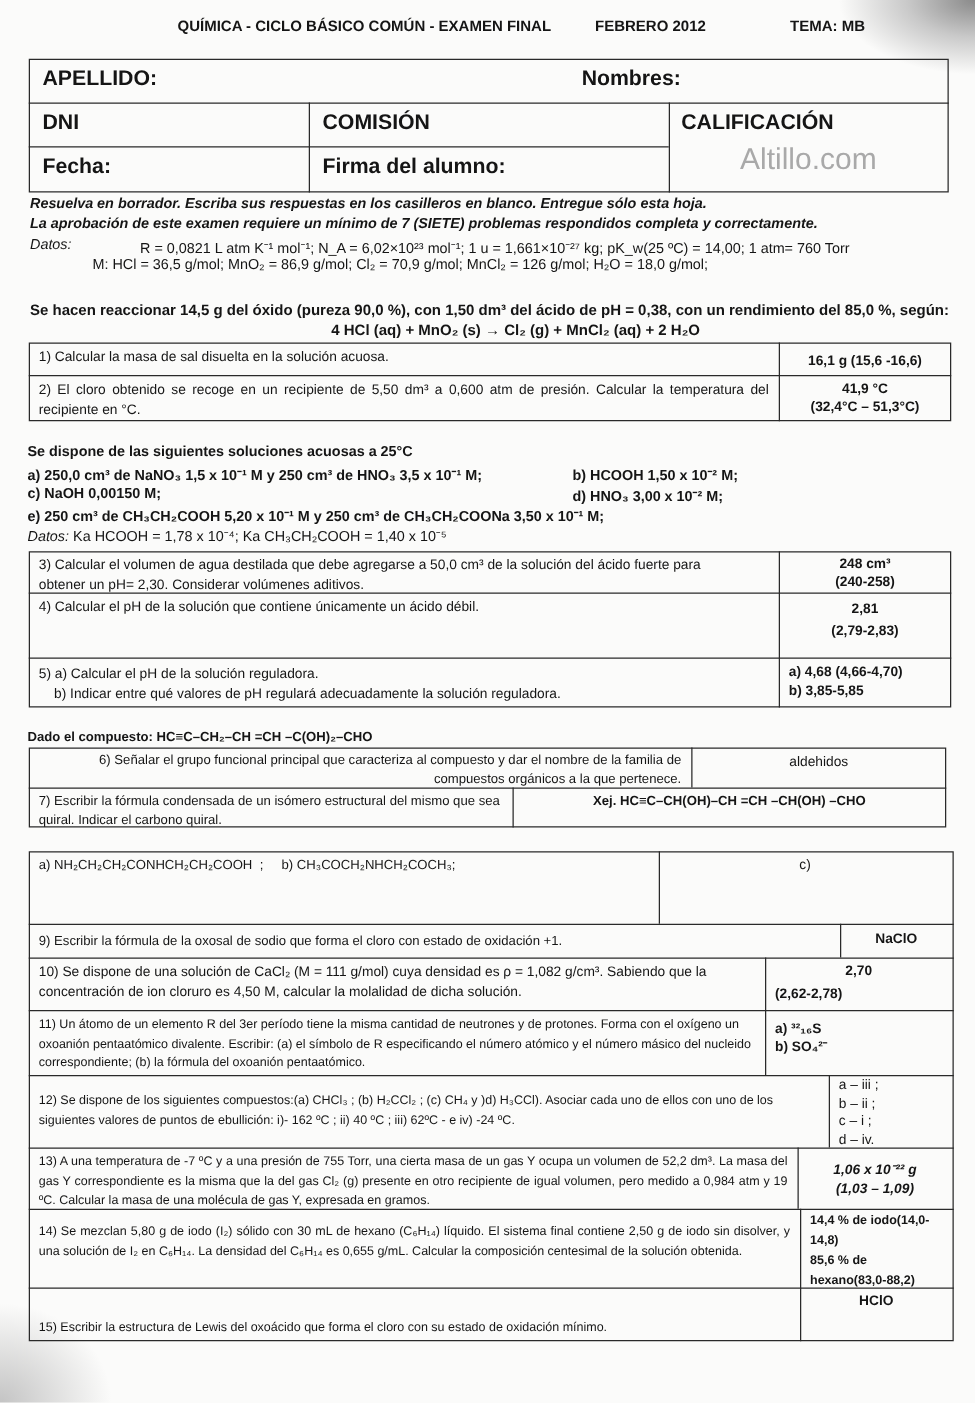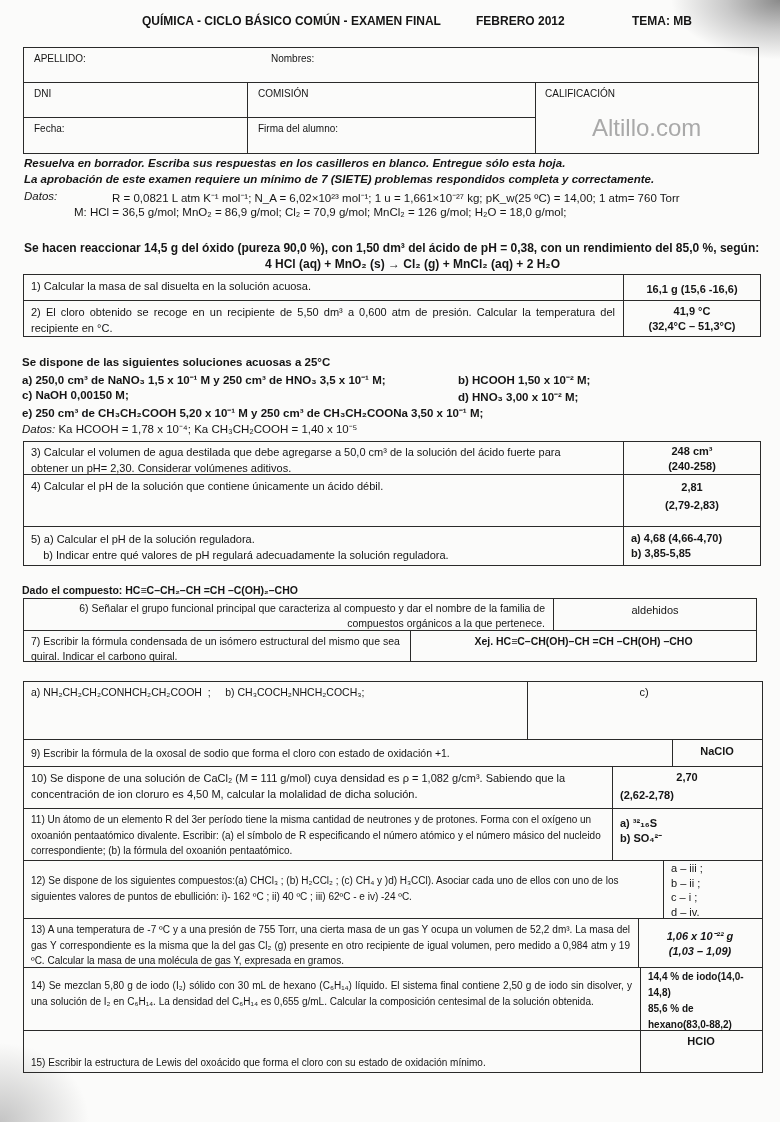--- a/index.html
+++ b/index.html
@@ -19,21 +19,21 @@
   }
   .corner-noise2 {
     position:absolute; left:0; bottom:0; width:90px; height:80px;
     background:radial-gradient(ellipse at bottom left, #c4c4c4 0%, rgba(251,251,250,0) 70%);
   }
   
   .box { position:absolute; border:1.5px solid #2a2a2a; box-sizing:border-box; }
   .cell { position:absolute; box-sizing:border-box; padding:3px 6px; }
   .vline { position:absolute; width:0; border-left:1.5px solid #2a2a2a; }
   .hline { position:absolute; height:0; border-top:1.5px solid #2a2a2a; }
-  .lbl { font-weight:normal; font-size:10px; }
+  .lbl { font-weight:bold; font-size:17px; }
   .q { font-size:11px; line-height:16px; text-align:justify; }
   .ans { font-weight:bold; font-size:11px; line-height:15px; text-align:center; }
   .ans.left { text-align:left; }
   .watermark { color:#a9a9a9; font-size:24px; font-family:"Liberation Sans", sans-serif; }
   .line { position:absolute; white-space:nowrap; font-size:11.5px; }
 </style>
 </head>
 <body>
 
 <div class="corner-noise"></div>
@@ -45,21 +45,21 @@
   <span style="left:632px;">TEMA: MB</span>
 </div>
 
 <div class="box" style="left:23px; top:47px; width:736px; height:107px;"></div>
 <div class="hline" style="left:23px; top:82px; width:736px;"></div>
 <div class="hline" style="left:23px; top:117px; width:512px;"></div>
 <div class="vline" style="left:247px; top:82px; height:72px;"></div>
 <div class="vline" style="left:535px; top:82px; height:72px;"></div>
 
 <div class="cell lbl" style="left:28px; top:50px; width:210px; height:30px;"><span>APELLIDO:</span></div>
-<div class="cell lbl" style="left:265px; top:50px; width:480px; height:30px;"><span>Nombres:</span></div>
+<div class="cell lbl" style="left:265px; top:50px; width:480px; height:30px;text-align:center;"><span>Nombres:</span></div>
 <div class="cell lbl" style="left:28px; top:85px; width:215px; height:30px;"><span>DNI</span></div>
 <div class="cell lbl" style="left:252px; top:85px; width:280px; height:30px;"><span>COMISIÓN</span></div>
 <div class="cell lbl" style="left:539px; top:85px; width:215px; height:30px;"><span>CALIFICACIÓN</span></div>
 <div class="cell lbl" style="left:28px; top:120px; width:215px; height:30px;"><span>Fecha:</span></div>
 <div class="cell lbl" style="left:252px; top:120px; width:280px; height:30px;"><span>Firma del alumno:</span></div>
 <div class="abs watermark" style="left:592px; top:114px;">Altillo.com</div>
 
 <div class="line b i" style="left:24px; top:157px;"><span>Resuelva en borrador. Escriba sus respuestas en los casilleros en blanco. Entregue </span><span class="u">sólo</span><span> esta hoja.</span></div>
 <div class="line b i" style="left:24px; top:173px;"><span>La aprobación de este examen requiere un mínimo de 7 (SIETE) problemas respondidos </span><span class="u">completa</span><span> y correctamente.</span></div>
 <div class="line i u" style="left:24px; top:190px;">Datos:</div>

